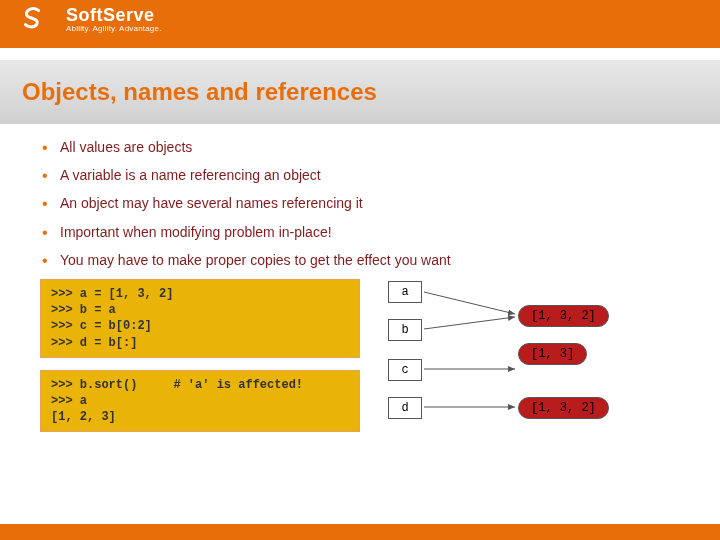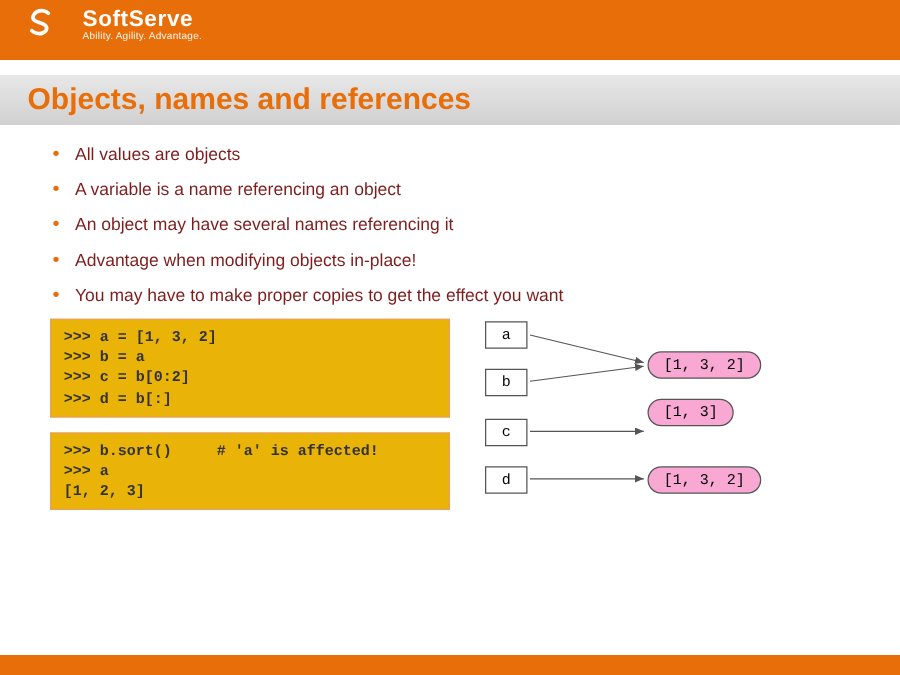--- a/index.html
+++ b/index.html
@@ -3,32 +3,32 @@
 <meta charset="utf-8">
 <style>
   * { margin: 0; padding: 0; box-sizing: border-box; }
   body { width: 720px; height: 540px; font-family: Verdana, Geneva, sans-serif; background: #fff; position: relative; overflow: hidden; }
   .header-bar { background: #e86e0a; height: 48px; position: relative; }
   .logo { position: absolute; left: 18px; top: 4px; display: flex; align-items: center; gap: 18px; }
   .logo-icon { width: 30px; height: 30px; }
   .logo-text { color: #fff; }
   .logo-name { font-size: 18px; font-weight: bold; letter-spacing: 0.5px; }
   .logo-tag { font-size: 8px; color: #fff; opacity: 0.95; letter-spacing: 0.2px; margin-top: -2px; }
-  .title-band { background: #d9d9d9; background: linear-gradient(#e8e8e8,#d0d0d0); margin-top: 12px; padding: 6px 22px; }
+  .title-band { background: #d9d9d9; background: linear-gradient(#e8e8e8,#d0d0d0); margin-top: 12px; padding: 18px 22px; }
   .title-band h1 { color: #e86e0a; font-size: 24px; font-weight: bold; }
   .content { padding: 14px 40px 0 40px; }
   ul.bullets { list-style: none; }
   ul.bullets li { position: relative; padding-left: 20px; font-size: 14px; color: #7f1d1d; margin-bottom: 10px; line-height: 1.3; }
   ul.bullets li::before { content: "•"; color: #e86e0a; position: absolute; left: 2px; font-size: 16px; }
   .lower { display: flex; gap: 20px; margin-top: 6px; padding-left: 40px; }
   .codes { width: 320px; }
   .code-box { background: #eab308; border: 1px solid #e8a05c; padding: 6px 10px; font-family: "Courier New", monospace; font-size: 12px; font-weight: bold; color: #333; white-space: pre; margin-bottom: 12px; line-height: 1.35; }
   .diagram { position: relative; width: 310px; height: 170px; }
   .name-box { position: absolute; border: 1px solid #555; width: 34px; height: 22px; font-family: "Courier New", monospace; font-size: 12px; display: flex; align-items: center; justify-content: center; background: #fff; }
-  .obj-box { position: absolute; border: 1px solid #555; border-radius: 11px; height: 22px; padding: 0 12px; font-family: "Courier New", monospace; font-size: 12px; display: flex; align-items: center; background: #f9a8d4; }
+  .obj-box { position: absolute; border: 1px solid #555; border-radius: 11px; height: 22px; padding: 0 12px; font-family: "Courier New", monospace; font-size: 12px; display: flex; align-items: center; background: #b91c1c; }
   .footer-bar { position: absolute; bottom: 0; left: 0; right: 0; height: 16px; background: #e86e0a; }
   svg.arrows { position: absolute; left: 0; top: 0; width: 310px; height: 170px; }
 </style>
 </head>
 <body>
 
 <div class="header-bar">
   <div class="logo">
     <span class="logo-icon">
       <svg viewBox="0 0 32 32">
@@ -44,21 +44,21 @@
 
 <div class="title-band">
   <h1>Objects, names and references</h1>
 </div>
 
 <div class="content">
   <ul class="bullets">
     <li>All values are objects</li>
     <li>A variable is a name referencing an object</li>
     <li>An object may have several names referencing it</li>
-    <li>Advantage when modifying objects in-place!</li>
+    <li>Important when modifying problem in-place!</li>
     <li>You may have to make proper copies to get the effect you want</li>
   </ul>
 </div>
 
 <div class="lower">
   <div class="codes">
     <div class="code-box">&gt;&gt;&gt; a = [1, 3, 2]
 &gt;&gt;&gt; b = a
 &gt;&gt;&gt; c = b[0:2]
 &gt;&gt;&gt; d = b[:]</div>

